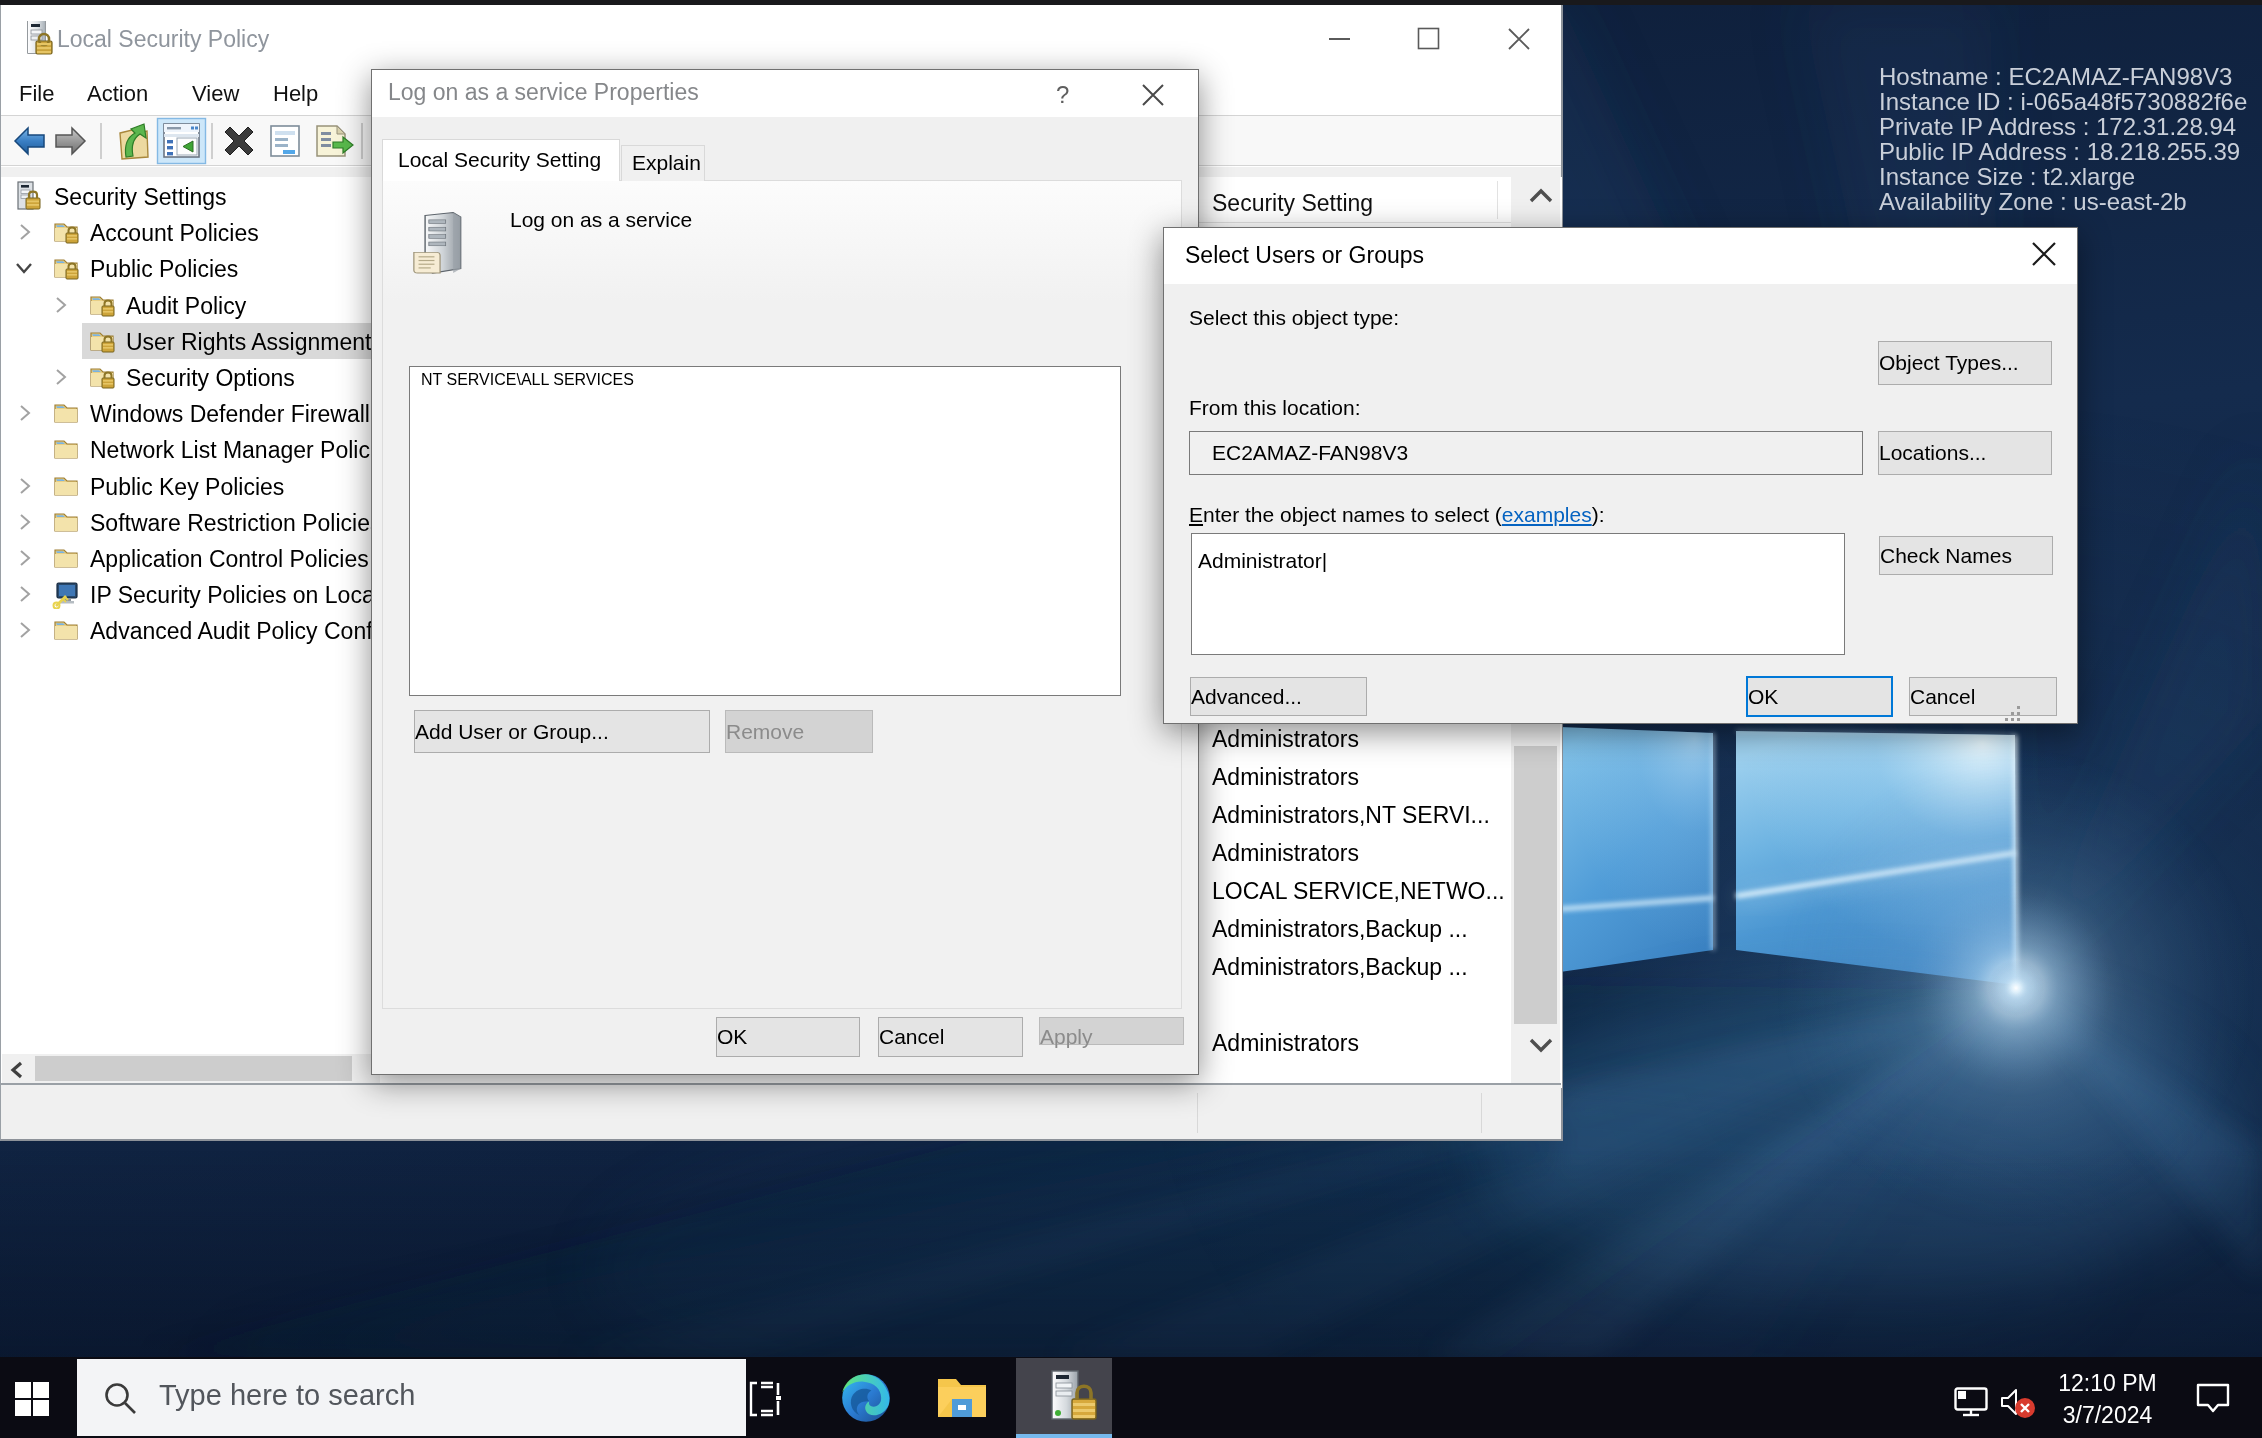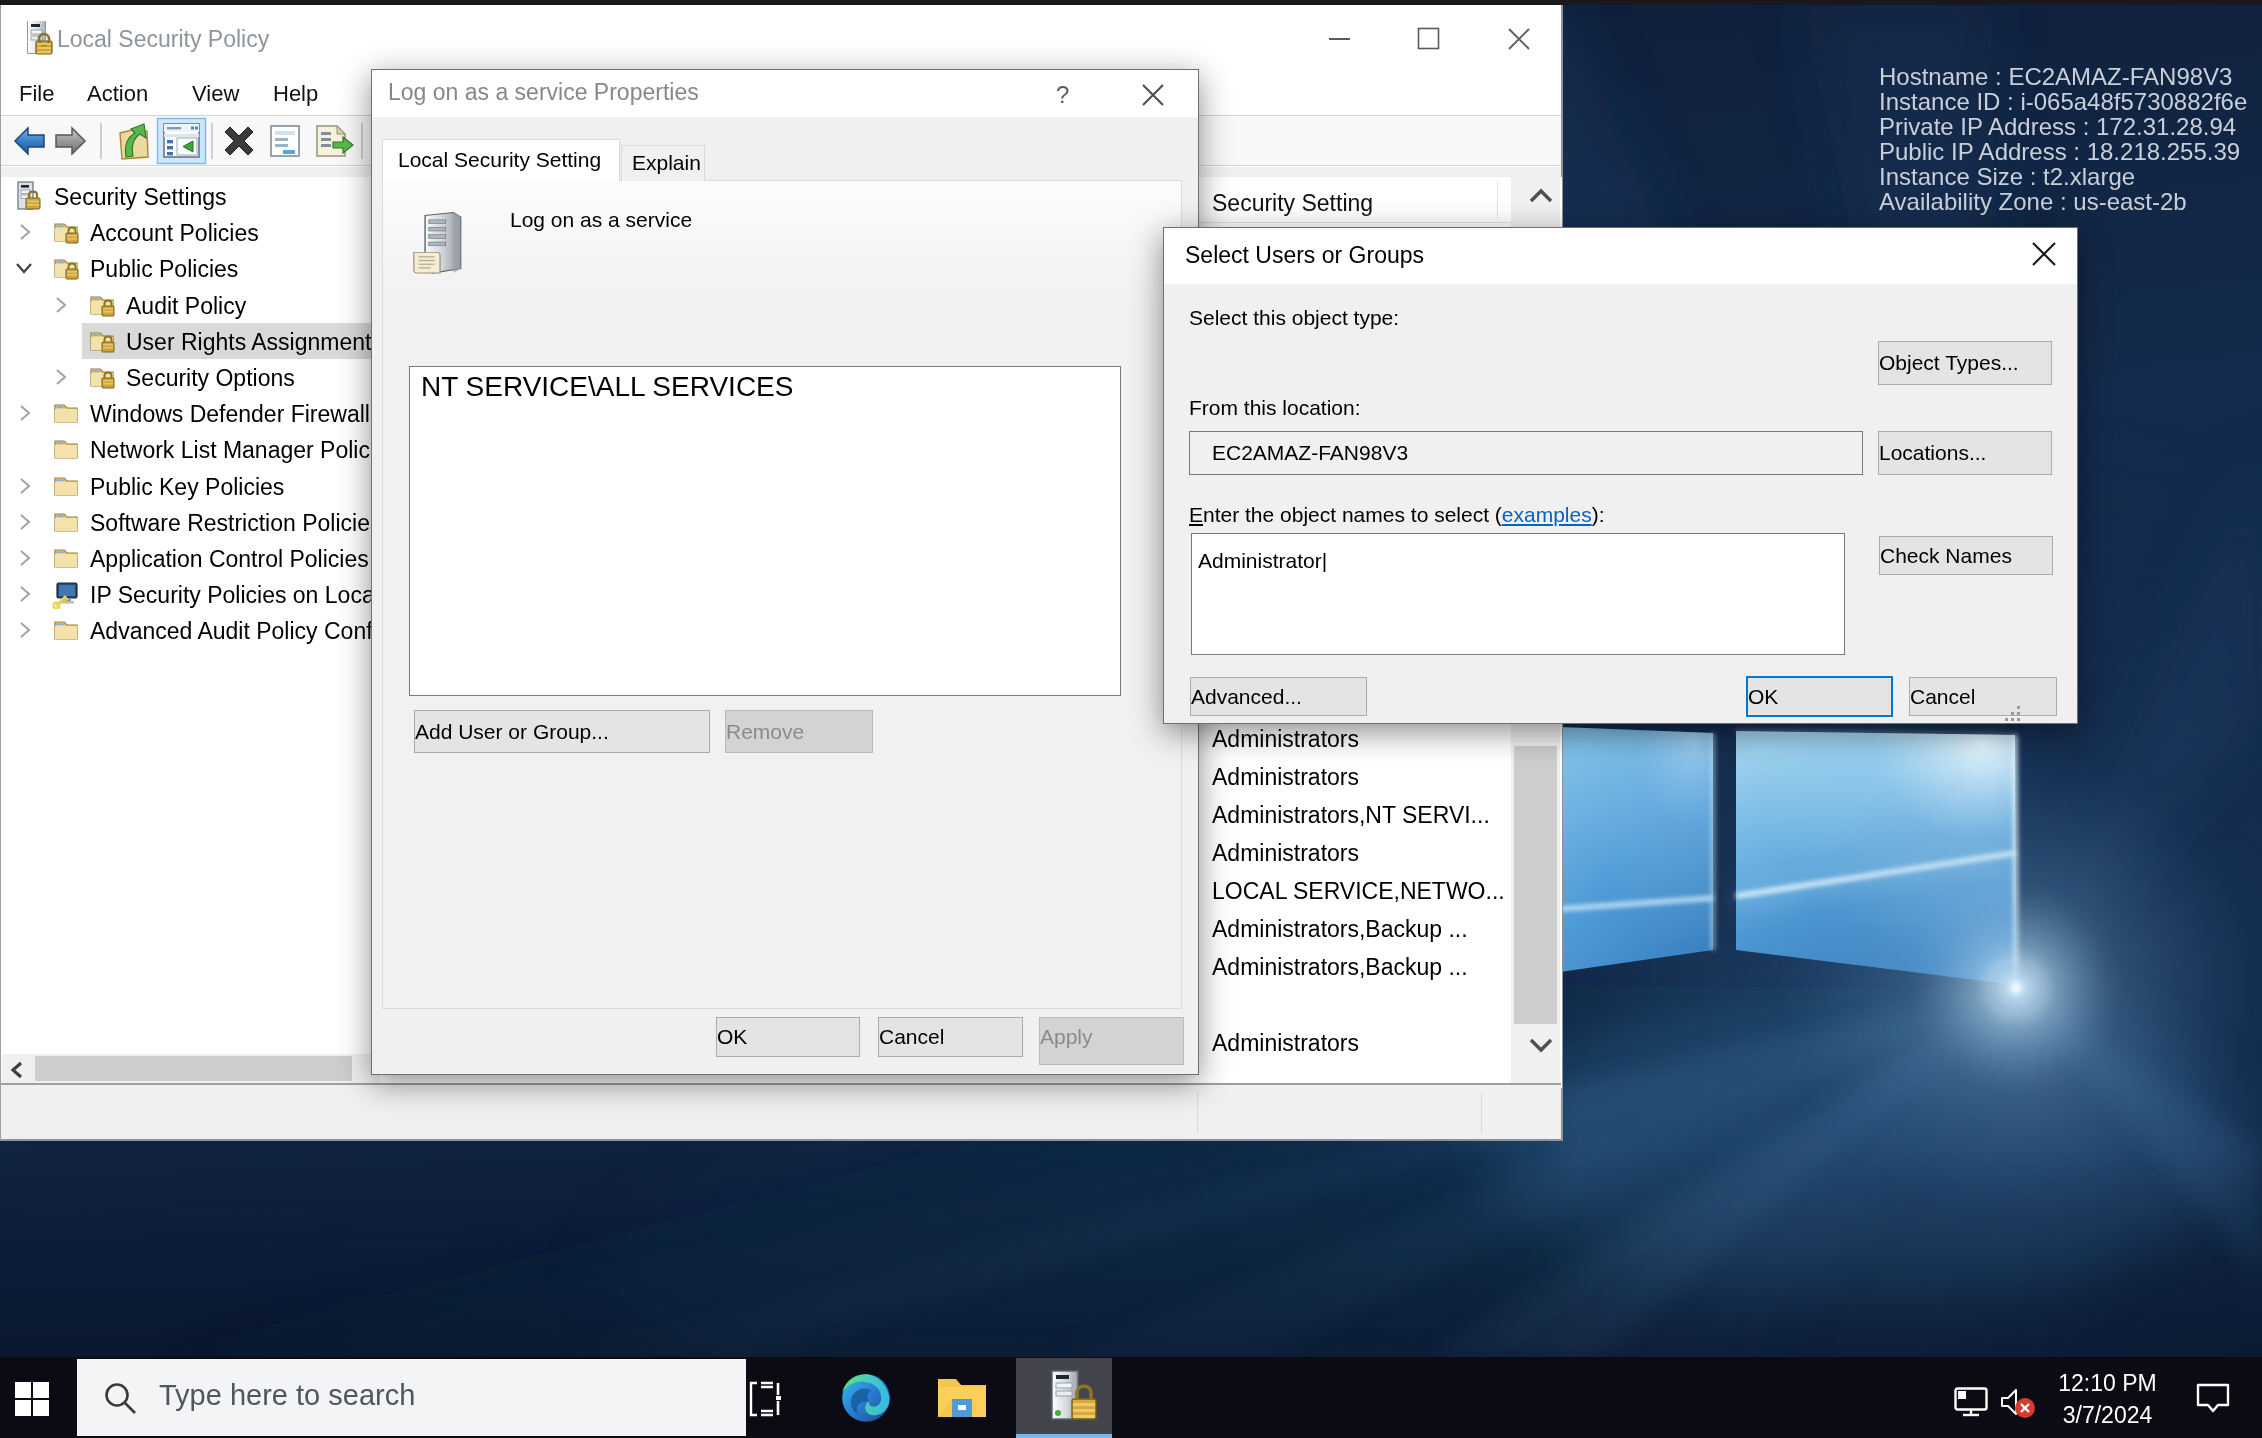--- a/index.html
+++ b/index.html
@@ -59,21 +59,21 @@
 #dlg1 { left:371px; top:69px; width:828px; height:1006px; z-index:20; }
 #dlg1 .tbar { height:47px; }
 #dlg1 .title { position:absolute; left:16px; top:9px; font-size:23px; color:#85878a; }
 #d1tab1 { position:absolute; left:10px; top:69px; width:238px; height:42px; background:#fff; border:1px solid #d9d9d9; border-bottom:none; z-index:3; }
 #d1tab1 span { position:absolute; left:15px; top:8px; font-size:21px; color:#000; }
 #d1tab2 { position:absolute; left:249px; top:75px; width:84px; height:36px; background:#f0f0f0; border:1px solid #d9d9d9; border-bottom:none; z-index:2; }
 #d1tab2 span { position:absolute; left:10px; top:5px; font-size:21px; color:#000; }
 #d1panel { position:absolute; left:10px; top:110px; width:800px; height:829px; background:linear-gradient(180deg,#fcfcfc,#f1f1f1 120px); border:1px solid #dcdcdc; }
 #d1name { position:absolute; left:138px; top:138px; font-size:21px; color:#000; }
 #d1list { position:absolute; left:37px; top:296px; width:712px; height:330px; background:#fff; border:1px solid #7a7a7a; }
-#d1list span { position:absolute; left:11px; top:4px; font-size:28px; }
+#d1list span { position:absolute; left:11px; top:4px; font-size:16px; }
 
 
 #dlg2 { left:1163px; top:227px; width:915px; height:497px; z-index:30; }
 #dlg2 .tbar { height:56px; }
 #dlg2 .title { position:absolute; left:21px; top:14px; font-size:23px; color:#000; }
 .lab { position:absolute; font-size:21px; color:#000; }
 #d2ok { border:2px solid #0078d7; }
 
 
 #taskbar { left:0; top:1357px; width:2262px; height:81px; background:#0b0b13; z-index:40; }
@@ -563,21 +563,21 @@
     </g>
   </svg>
   <span id="d1name" class="txt">Log on as a service</span>
   <div id="d1list">
       <span class="txt">NT SERVICE\ALL SERVICES</span>
     </div>
   <div class="btn" style="left:42px;top:640px;width:296px;height:43px;line-height:41px">Add User or Group...</div>
   <div class="btn dis" style="left:353px;top:640px;width:148px;height:43px;line-height:41px">Remove</div>
   <div class="btn" style="left:344px;top:947px;width:144px;height:40px;line-height:38px">OK</div>
   <div class="btn" style="left:506px;top:947px;width:145px;height:40px;line-height:38px">Cancel</div>
-  <div class="btn dis" style="left:667px;top:947px;width:145px;height:48px;line-height:38px">Apply</div>
+  <div class="btn dis" style="left:667px;top:947px;width:145px;height:28px;line-height:38px">Apply</div>
 </div>
 
 <div id="dlg2" class="abs dlg">
   <div class="tbar"></div>
   <span class="title txt">Select Users or Groups</span>
   <svg class="abs" style="left:860px;top:13px" width="40" height="30" viewBox="0 0 40 30">
     <path d="M9,2 L31,24 M31,2 L9,24" stroke="#1a1a1a" stroke-width="2.2"></path>
   </svg>
   <span class="lab" style="left:25px;top:78px">Select this object type:</span>
   <div class="btn" style="left:714px;top:113px;width:174px;height:44px;line-height:42px">Object Types...</div>

